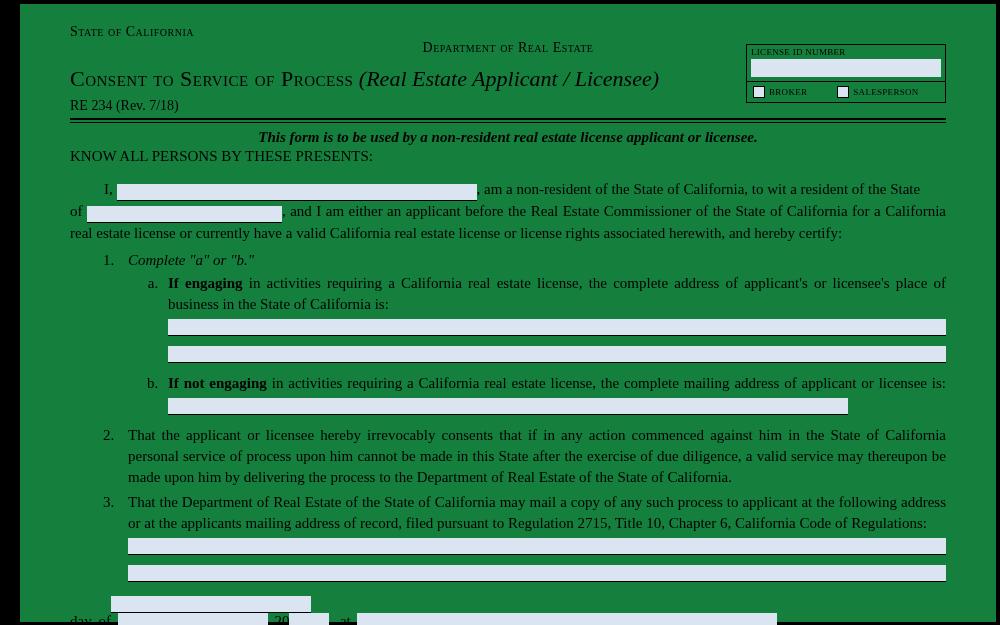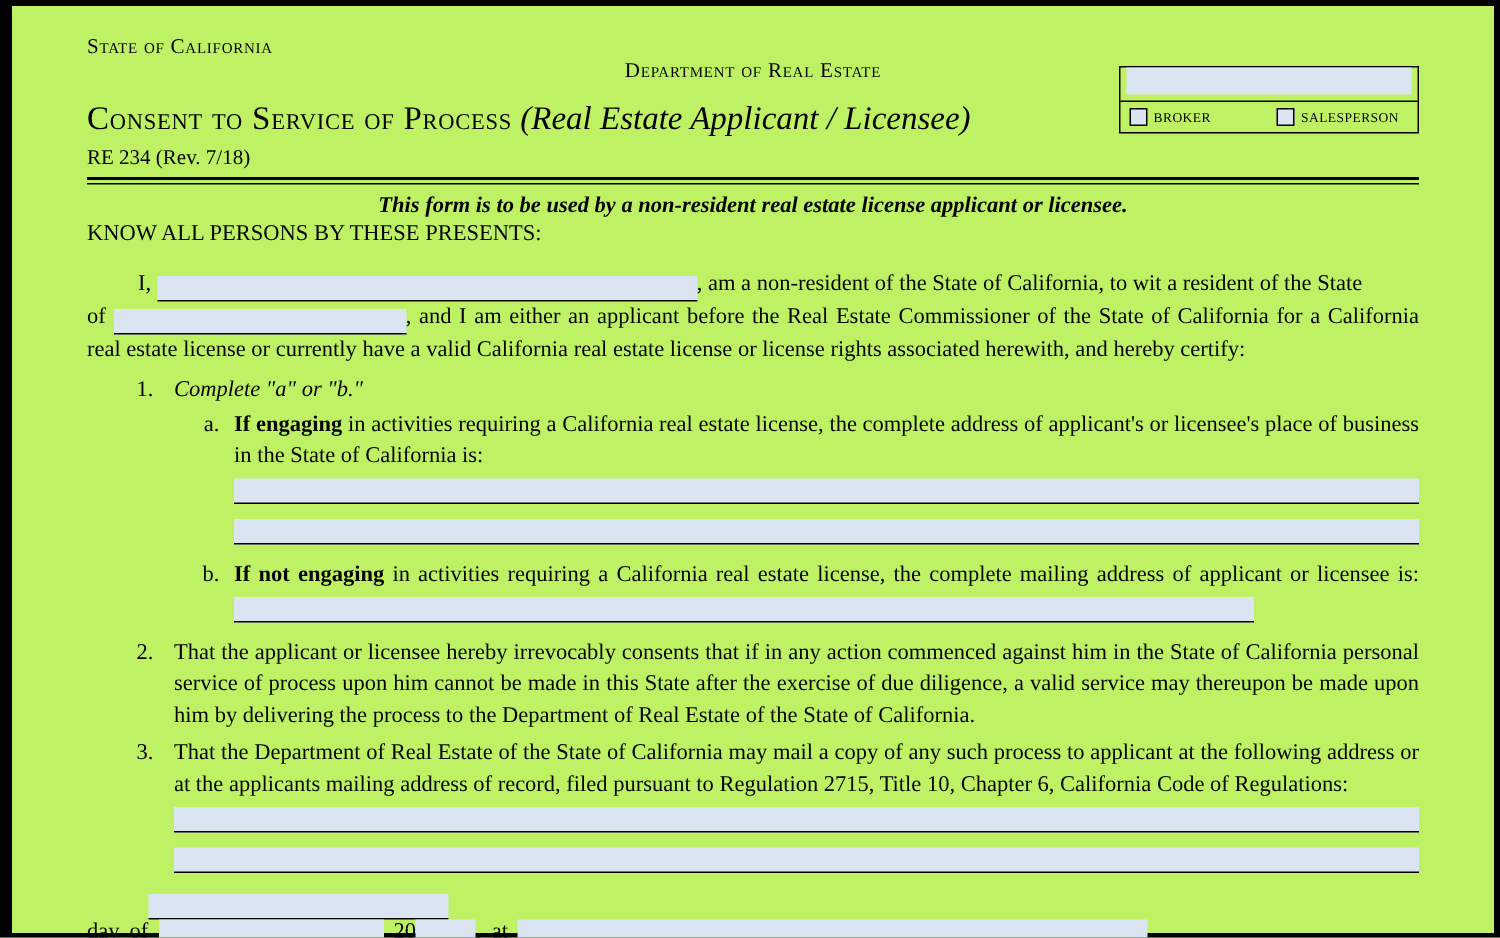--- a/index.html
+++ b/index.html
@@ -1,30 +1,30 @@
 <!DOCTYPE html>
 <html><head>
 <meta charset="utf-8">
 <style>
 * { box-sizing: border-box; margin: 0; padding: 0; }
 body { background: #000; width: 1000px; height: 625px; font-family: 'Times New Roman', Times, serif; overflow: hidden; }
-.page { background: #bef264; margin: 4px 4px 0 8px; padding: 20px 50px 10px 50px; height: 618px; color: #000; }
+.page { background: #15803d; margin: 4px 4px 0 20px; padding: 20px 50px 10px 50px; height: 618px; color: #000; }
 .header-top { font-size: 14px; letter-spacing: 0.5px; }
 .header-top .line1 { font-variant: small-caps; }
 .header-top .line2 { font-variant: small-caps; text-align: center; }
 .header-row { display: flex; justify-content: space-between; align-items: flex-start; margin-top: 10px; }
 .header-left { flex: 1; }
 .title { font-size: 22px; }
 .title .strong { font-variant: small-caps; font-weight: normal; letter-spacing: 0.5px; }
 .title .italic { font-style: italic; }
 .form-num { font-size: 14px; margin-top: 6px; }
 .license-box { border: 1px solid #000; width: 200px; font-size: 9px; letter-spacing: 0.3px; margin-top: -22px; }
 .license-box .lbl { padding: 2px 4px; }
 .license-box .field { height: 18px; background: #dbe5f1; margin: 0 4px 4px 4px; }
-.license-box .checkrow { display: flex; gap: 44px; padding: 4px 6px 4px 6px; align-items: center; border-top: 1px solid #000; text-align: right; }
+.license-box .checkrow { display: flex; gap: 30px; padding: 4px 6px 4px 6px; align-items: center; border-top: 1px solid #000; text-align: right; }
 .license-box .chk { display: flex; align-items: center; gap: 4px; }
 .license-box .box { width: 12px; height: 12px; border: 1px solid #000; background: #dbe5f1; }
 .rule-heavy { border-top: 2.5px solid #000; border-bottom: 1px solid #000; height: 5px; margin-top: 4px; }
 .intro { text-align: center; font-style: italic; font-weight: bold; font-size: 15px; margin-top: 6px; }
 .know { font-size: 15px; margin-top: 2px; }
 .body-text { font-size: 15px; line-height: 1.45; margin-top: 14px; text-align: justify; }
 .fill { display: inline-block; background: #dbe5f1; border-bottom: 1px solid #000; height: 17px; vertical-align: bottom; }
 .fill-name { width: 360px; }
 .fill-state { width: 195px; }
 .fill-long { display: block; background: #dbe5f1; border-bottom: 1px solid #000; height: 17px; margin-top: 4px; }
@@ -54,20 +54,21 @@
 
   <div class="header-row">
     <div class="header-left">
       <div class="title">
         <span class="strong">Consent to Service of Process</span>
         <span class="italic">(Real Estate Applicant / Licensee)</span>
       </div>
       <div class="form-num">RE 234 (Rev. 7/18)</div>
     </div>
     <div class="license-box">
+      <div class="lbl">LICENSE ID NUMBER</div>
       <div class="field"></div>
       <div class="checkrow">
         <div class="chk">
           <span class="box"></span>
           <span>BROKER</span>
         </div>
         <div class="chk">
           <span class="box"></span>
           <span>SALESPERSON</span>
         </div>

